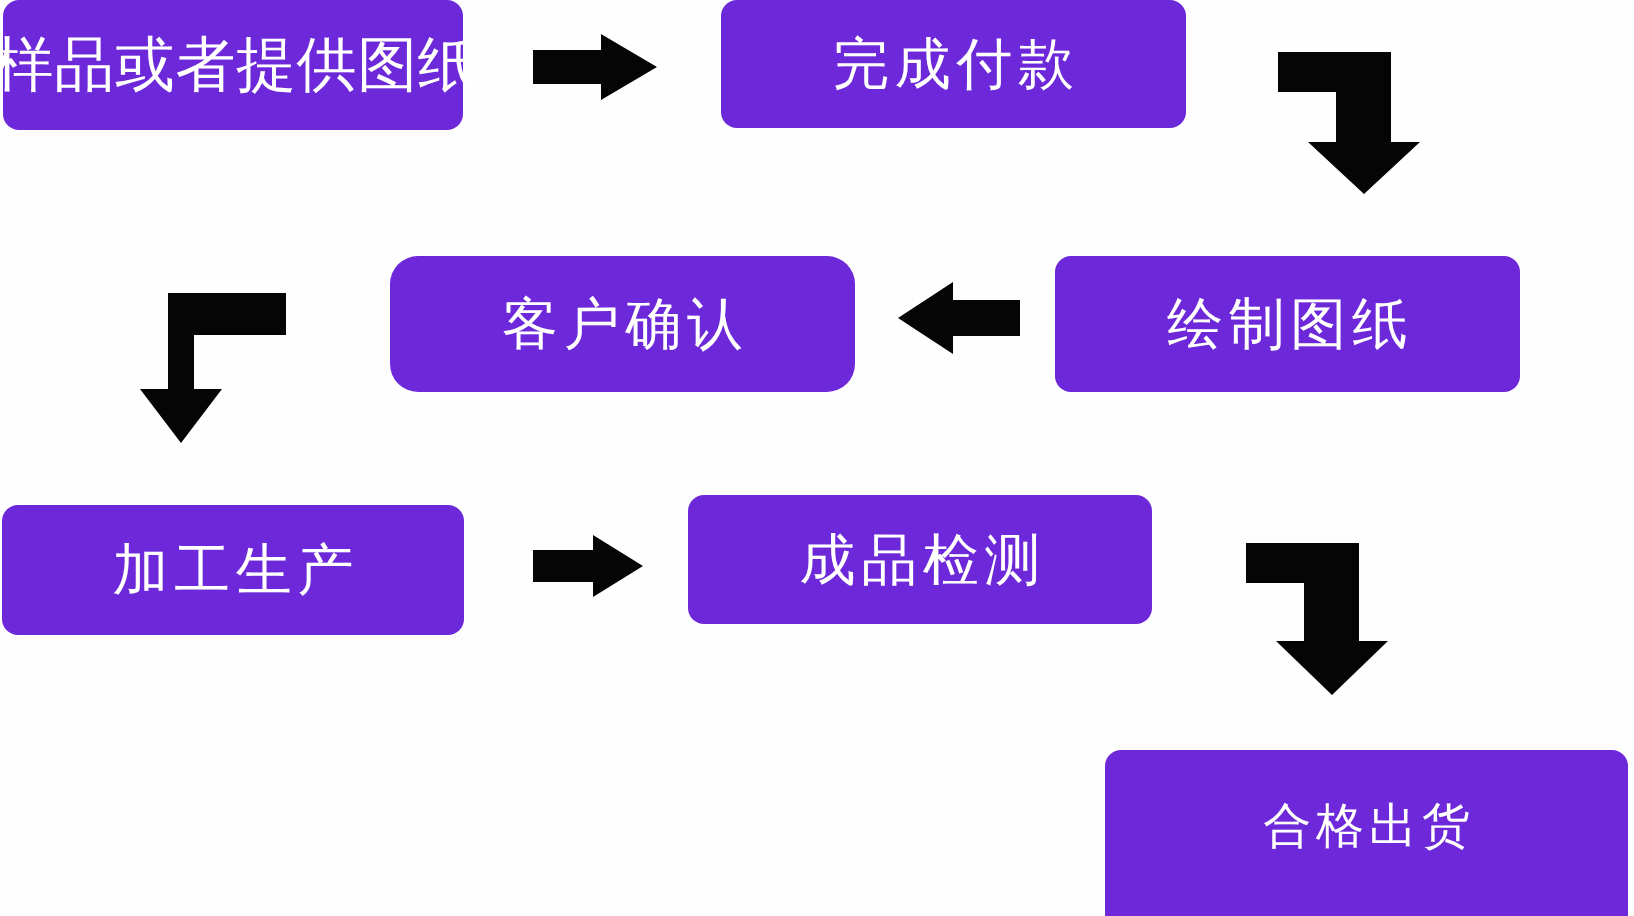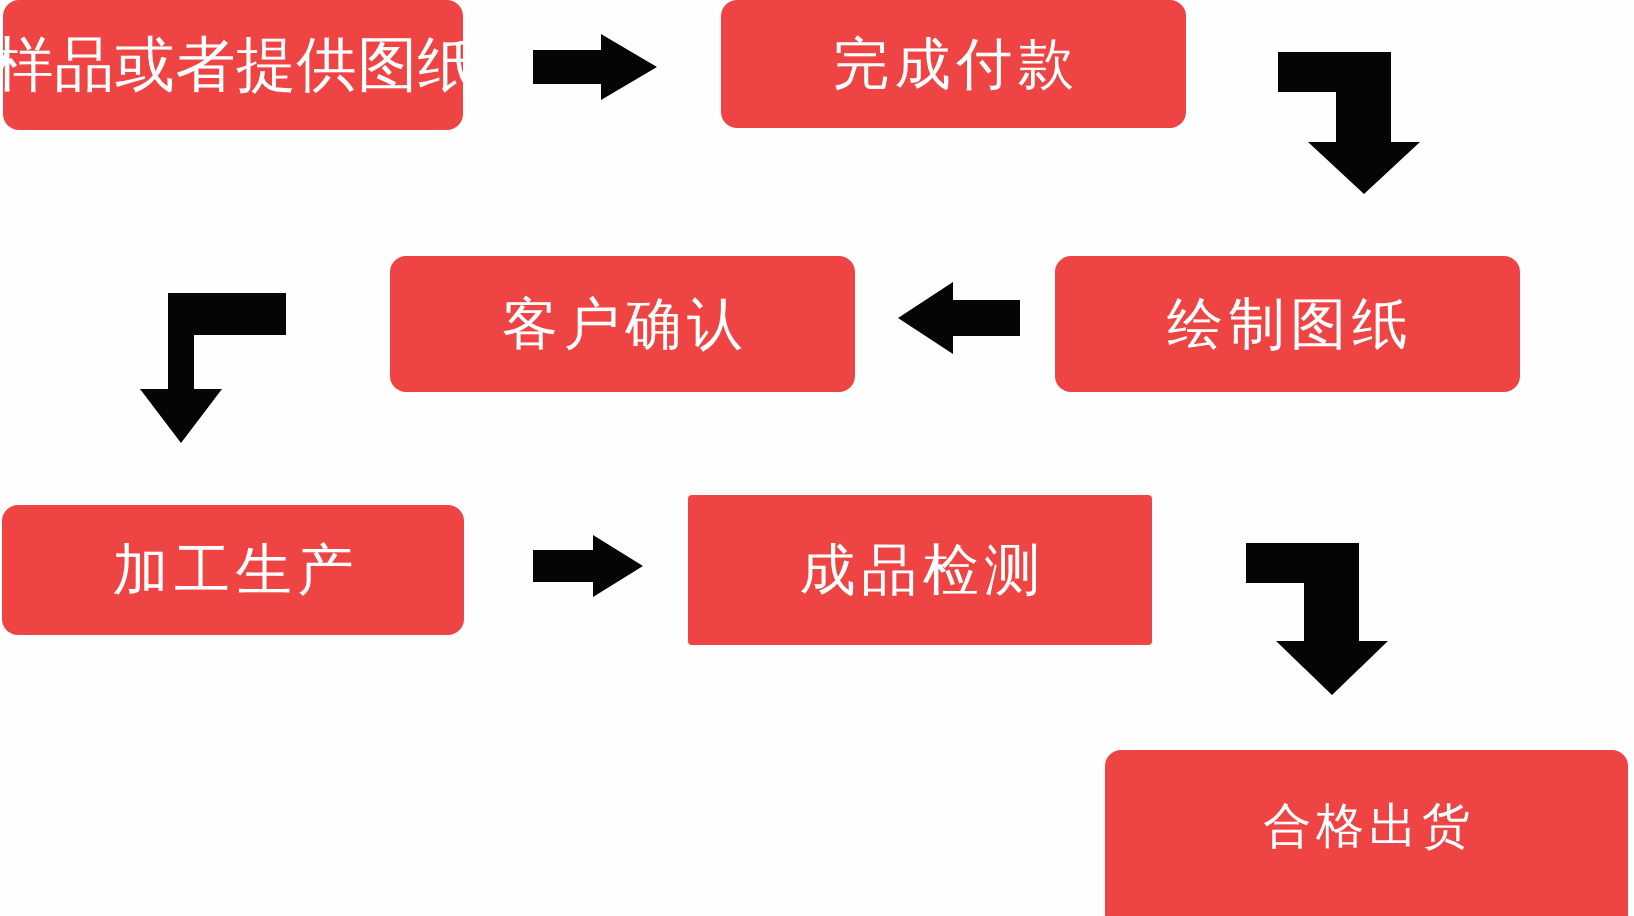--- a/index.html
+++ b/index.html
@@ -12,21 +12,21 @@
   }
   #canvas {
     position: relative;
     width: 1634px;
     height: 916px;
     background: #fefefe;
     overflow: hidden;
   }
   .node {
     position: absolute;
-    background: #ef4444;
+    background: #6d28d9;
     border-radius: 18px;
     display: flex;
     align-items: center;
     justify-content: center;
     box-sizing: border-box;
   }
   .node .label {
     color: #ffffff;
     font-weight: 400;
     letter-spacing: 0.10em;
@@ -37,27 +37,27 @@
   
   #node-sample        { left: 3px;    top: 0px;   width: 460px; height: 130px; border-radius: 16px; }
   #node-sample .label { font-size: 60px; letter-spacing: 0.01em; }
 
   #node-payment        { left: 710px;  top: 0px;   width: 465px; height: 128px; border-radius: 16px; margin-left: 11px; }
   #node-payment .label { font-size: 56px; }
 
   #node-draw           { left: 1055px; top: 256px; width: 465px; height: 136px; border-radius: 16px; }
   #node-draw .label    { font-size: 56px; }
 
-  #node-confirm        { left: 390px;  top: 256px; width: 465px; height: 136px; border-radius: 16px; }
+  #node-confirm        { left: 390px;  top: 256px; width: 465px; height: 136px; border-radius: 28px; }
   #node-confirm .label { font-size: 56px; }
 
   #node-produce        { left: 2px;    top: 505px; width: 462px; height: 130px; border-radius: 16px; }
   #node-produce .label { font-size: 56px; }
 
-  #node-inspect        { left: 688px;  top: 495px; width: 464px; height: 150px; border-radius: 4px; }
+  #node-inspect        { left: 688px;  top: 495px; width: 464px; height: 129px; border-radius: 16px; }
   #node-inspect .label { font-size: 56px; }
 
   #node-ship           { left: 1105px; top: 750px; width: 523px; height: 180px; border-radius: 16px; }
   #node-ship .label    { font-size: 48px; position: relative; top: -14px; }
 
   .connector {
     position: absolute;
     display: block;
   }
   .connector svg { display: block; }

